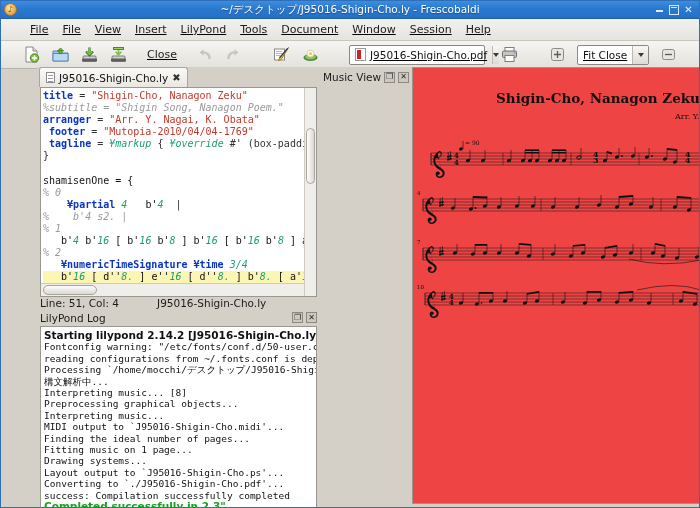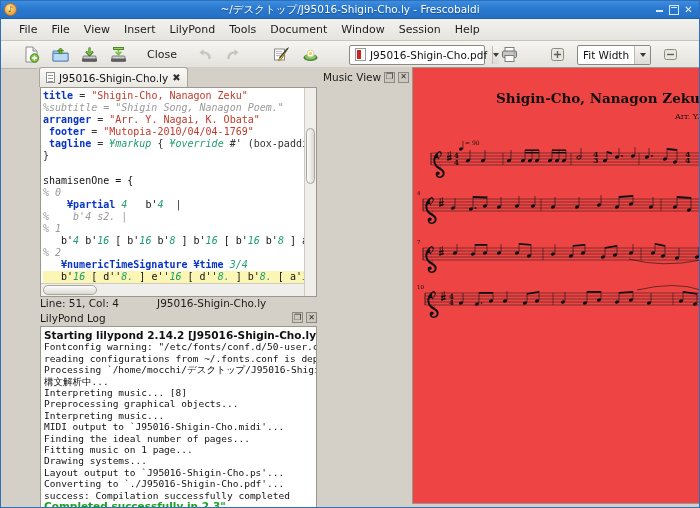--- a/index.html
+++ b/index.html
@@ -46,35 +46,37 @@
     display:flex;align-items:center;justify-content:center;
     line-height:1;
   }
   .tb-btn.sq{border:1px solid #d7e7fa;width:8px;height:8px;}
   .tb-btn.sq i{display:block;width:6px;height:1px;background:#d7e7fa;margin-top:-4px;}
   .tb-min{align-self:flex-end;margin-bottom:3px;width:7px;height:2px;background:#dce9f8;}
 
   
   .menubar{
     height:21px;display:flex;align-items:center;
-    padding-left:11px;
+    padding-left:22px;
     background:linear-gradient(to bottom,#f2f1ee,#e6e4df);
     border-bottom:1px solid #c9c5bc;
+    text-decoration:underline;
   }
   .menu-item{
     padding:2px 7px;font-size:11px;color:#1b1b1b;
     border-radius:2px;
   }
 
   
   .toolbar{
     height:27px;display:flex;align-items:center;
     padding:0 4px;gap:12px;
     background:linear-gradient(to bottom,#f6f5f2,#e3e1db);
     border-bottom:1px solid #b8b4ab;
+    text-decoration:underline;
   }
   .grip{width:5px;height:16px;margin:0 3px;
     background-image:repeating-linear-gradient(to bottom,#a9a49a 0 1px,transparent 1px 3px);
   }
   .tbtn{
     width:21px;height:21px;display:flex;align-items:center;justify-content:center;
     border-radius:2px;position:relative;
   }
   .ico{display:block;}
   .txtbtn{
@@ -365,21 +367,21 @@
     <div class="sep"></div>
 
     <div class="tbtn">
       <svg class="ico" width="15" height="15" viewBox="0 0 15 15">
         <rect x="1.5" y="1.5" width="12" height="12" rx="2" fill="#e9e6e0" stroke="#8f8b83"></rect>
         <path d="M7.5 4 v7 M4 7.5 h7" stroke="#5b5b5b" stroke-width="1.3"></path>
       </svg>
     </div>
 
     <div class="combo" style="width:86px;">
-      <div class="val">Fit Width</div>
+      <div class="val">Fit Close</div>
       <div class="arrow" style="margin-left:auto;">
         <span class="caret"></span>
       </div>
     </div>
 
     <div class="tbtn">
       <svg class="ico" width="15" height="15" viewBox="0 0 15 15">
         <rect x="1.5" y="2.5" width="12" height="10" rx="2" fill="#e9e6e0" stroke="#8f8b83"></rect>
         <path d="M4 7.5 h7" stroke="#5b5b5b" stroke-width="1.3"></path>
       </svg>

